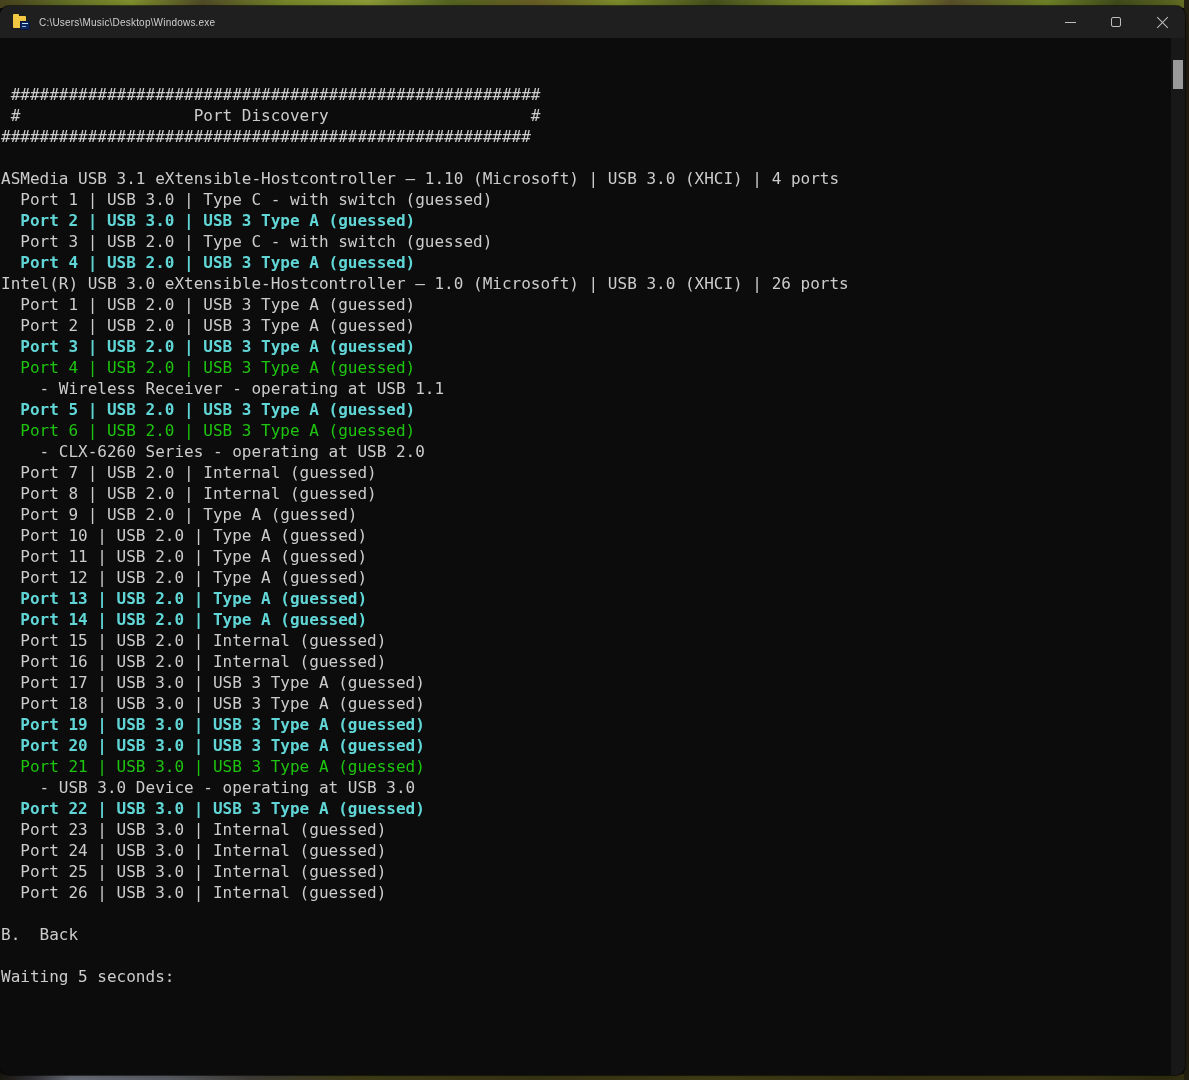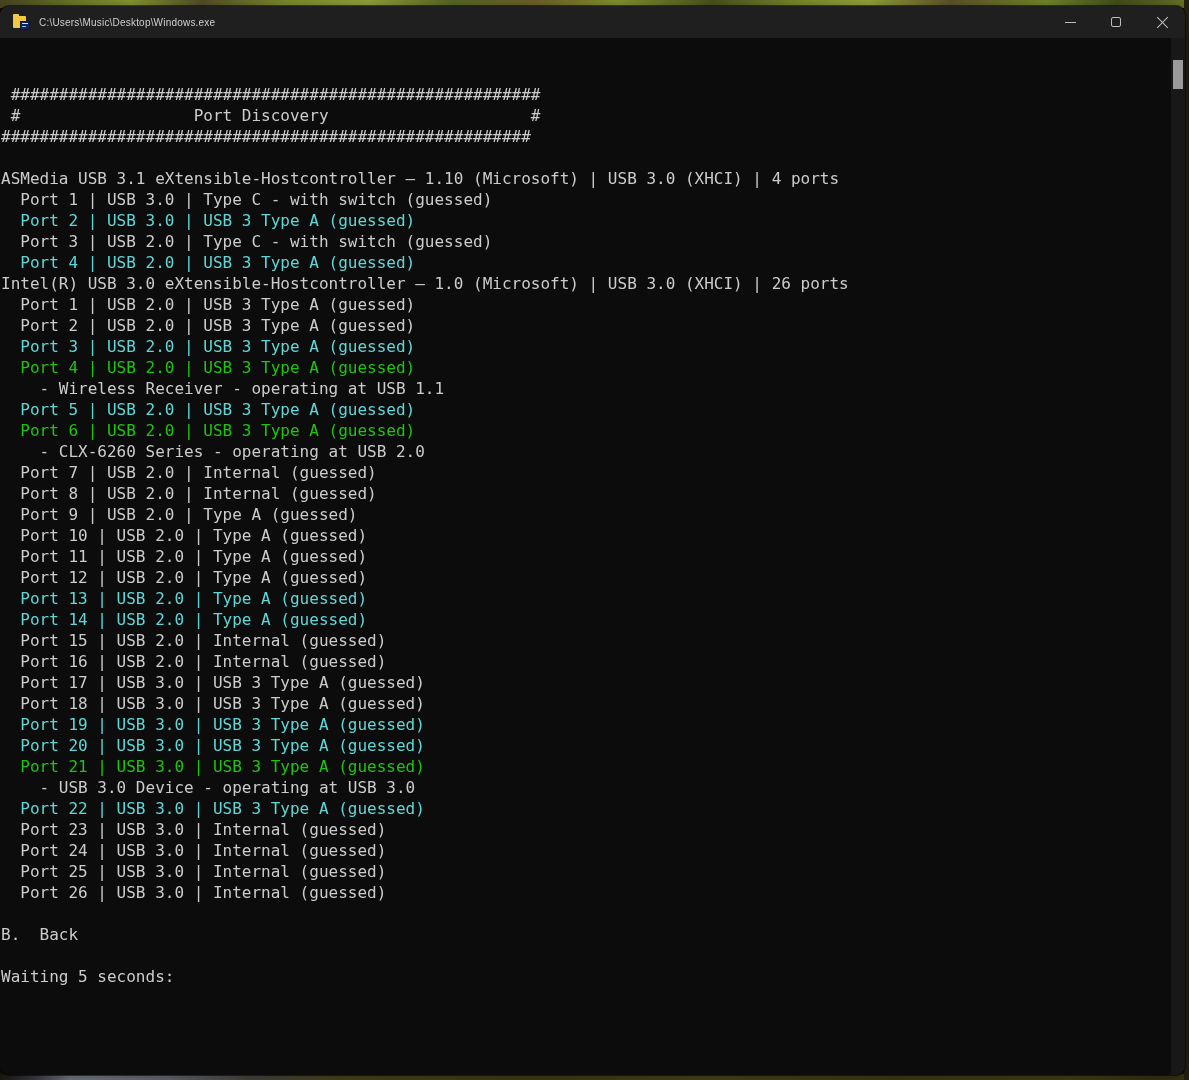--- a/index.html
+++ b/index.html
@@ -44,21 +44,21 @@
   .glyph-close{position:relative;width:13px;height:13px;}
   .glyph-close:before,.glyph-close:after{content:"";position:absolute;left:-1px;top:6px;width:15px;height:1px;background:#bdbdbd;}
   .glyph-close:before{transform:rotate(45deg);}
   .glyph-close:after{transform:rotate(-45deg);}
 
   .console{position:absolute;top:32px;left:0;right:0;bottom:0;background:var(--console-bg);
     padding:4px 16px 0 1px;font-family:"DejaVu Sans Mono","Liberation Mono",monospace;
     font-size:16px;line-height:21px;white-space:pre;color:var(--text-default);}
   .line{height:21px;}
   .c-default{color:var(--text-default);}
-  .c-cyan{color:var(--text-cyan);}
+  .c-cyan{color:var(--text-cyan);font-weight:bold;}
   .c-green{color:var(--text-green);}
 
   .scrollbar{position:absolute;top:32px;right:0;bottom:0;width:14px;background:var(--track);}
   .scroll-thumb{position:absolute;top:22px;left:2px;width:10px;height:29px;background:var(--thumb);}
 </style>
 </head>
 <body>
 
 <div class="bg-top"></div>
 <div class="bg-bottom"></div>

